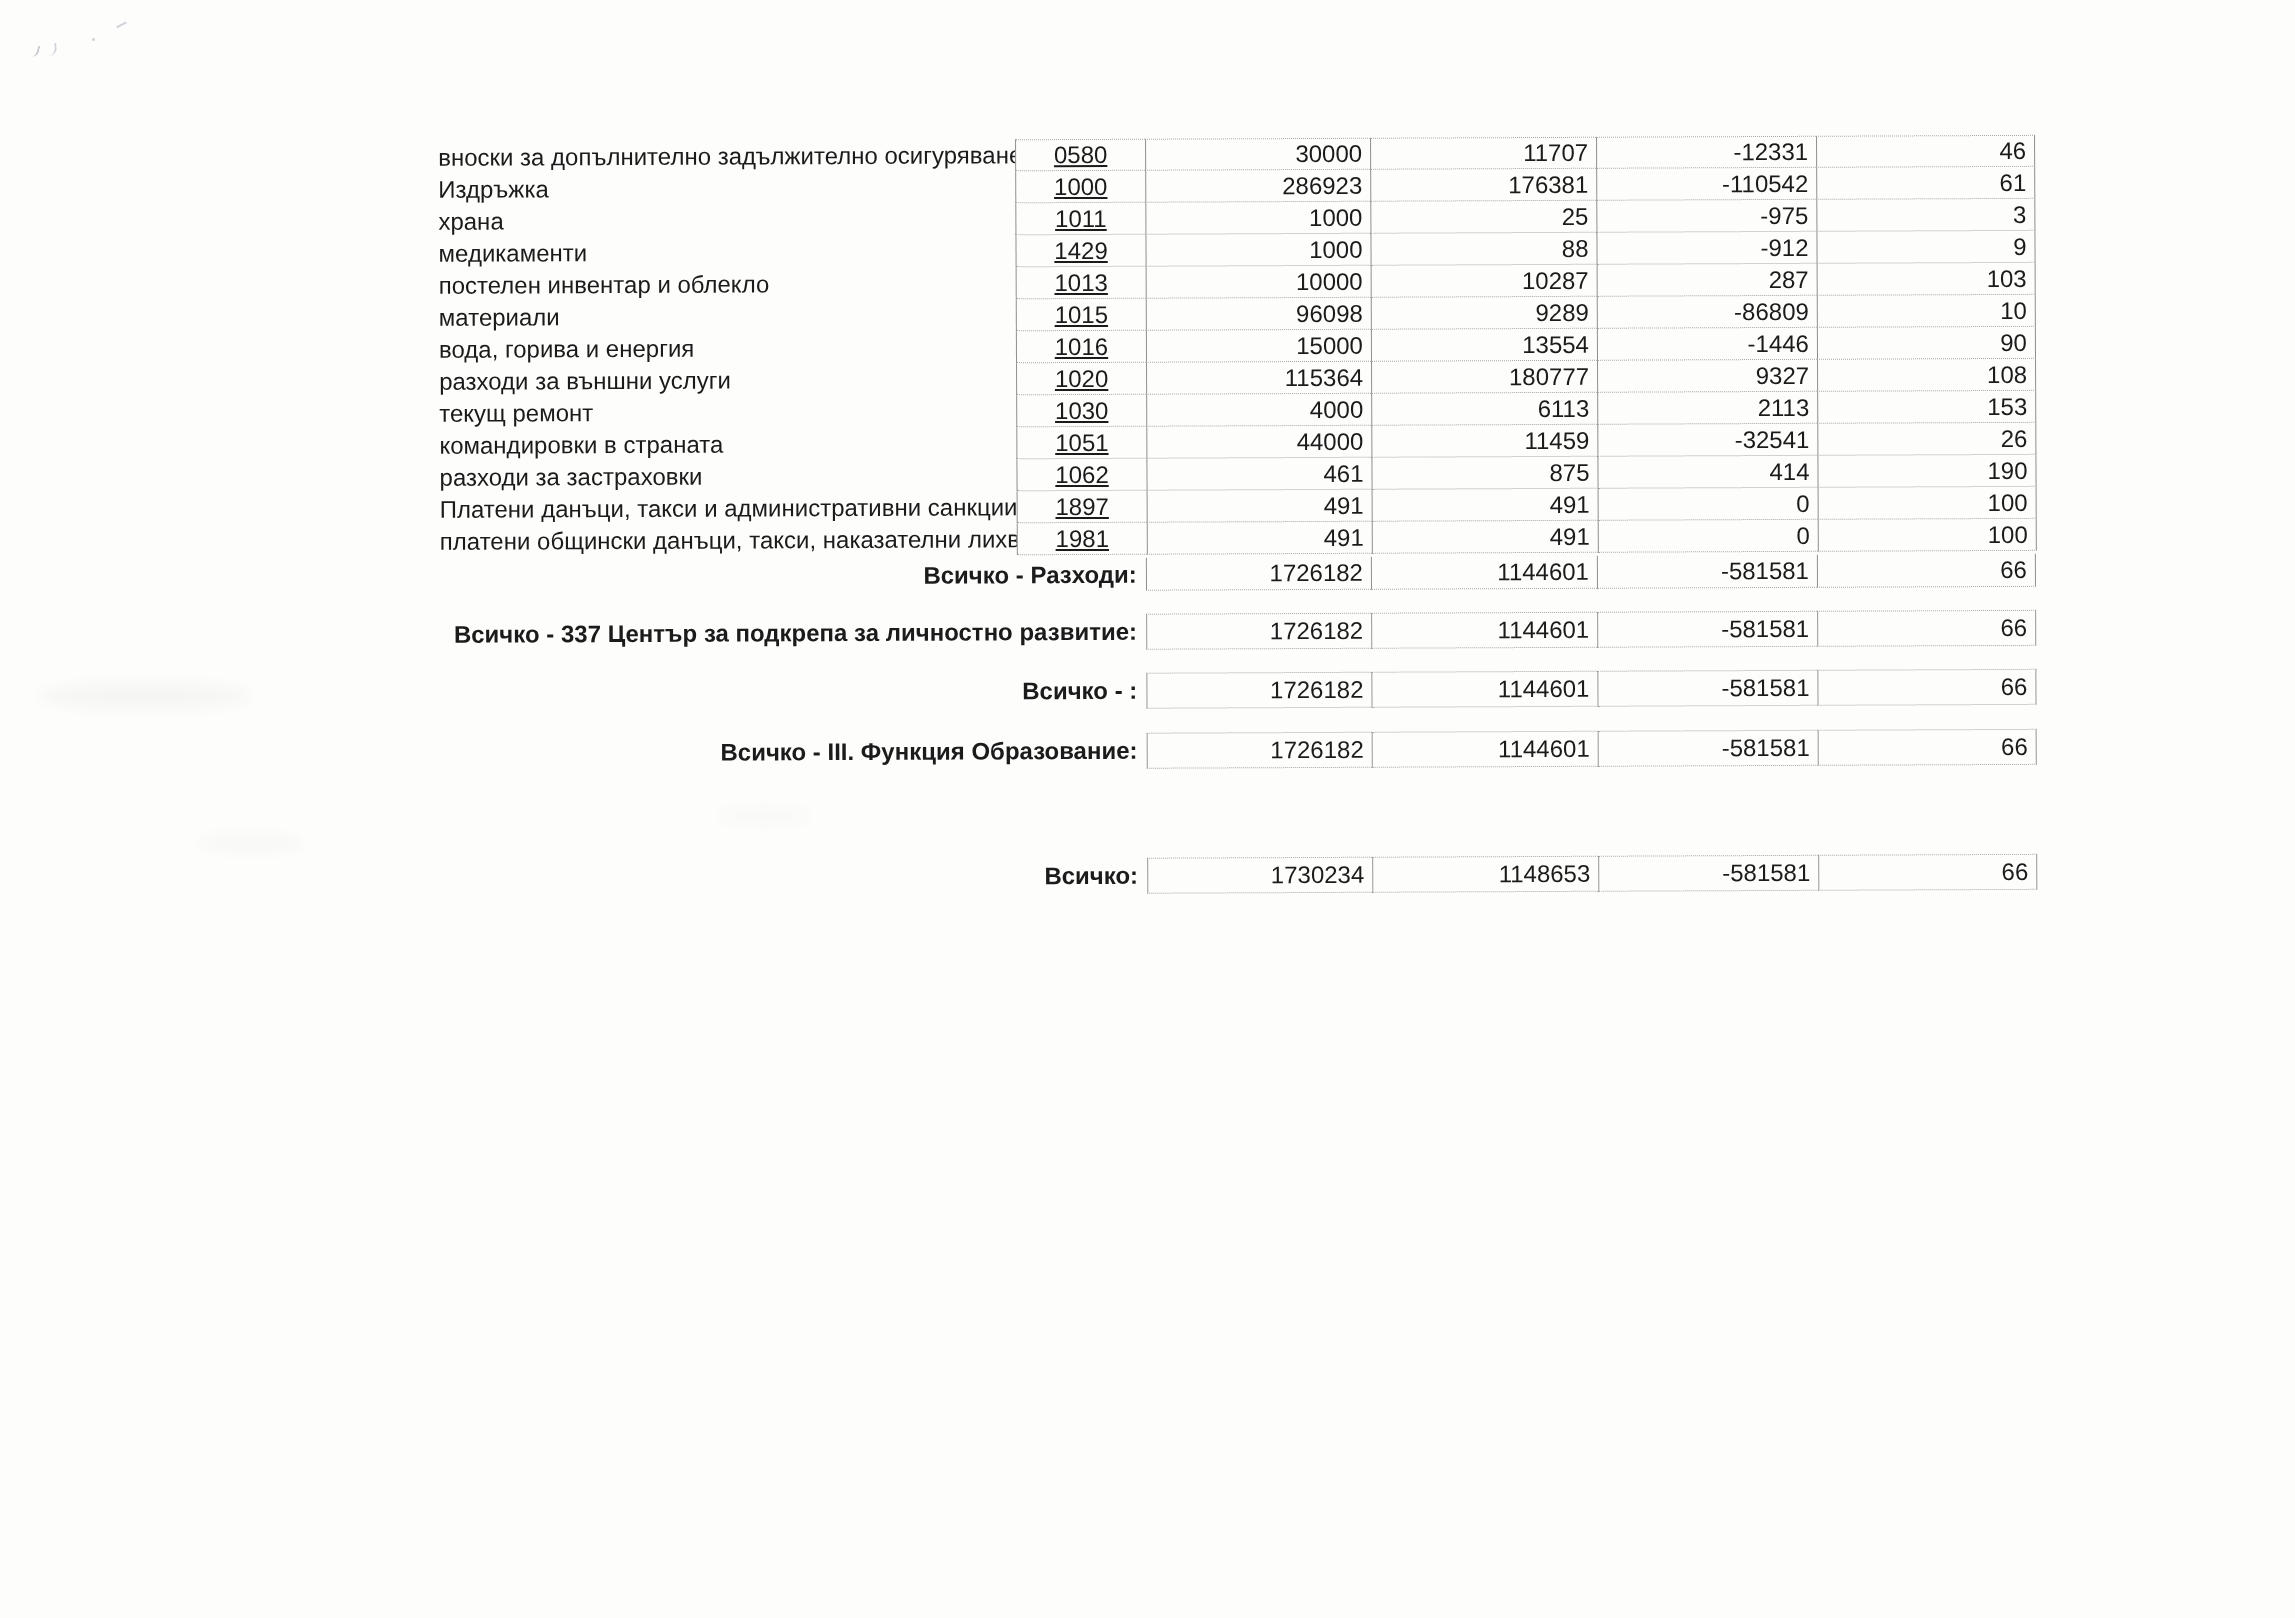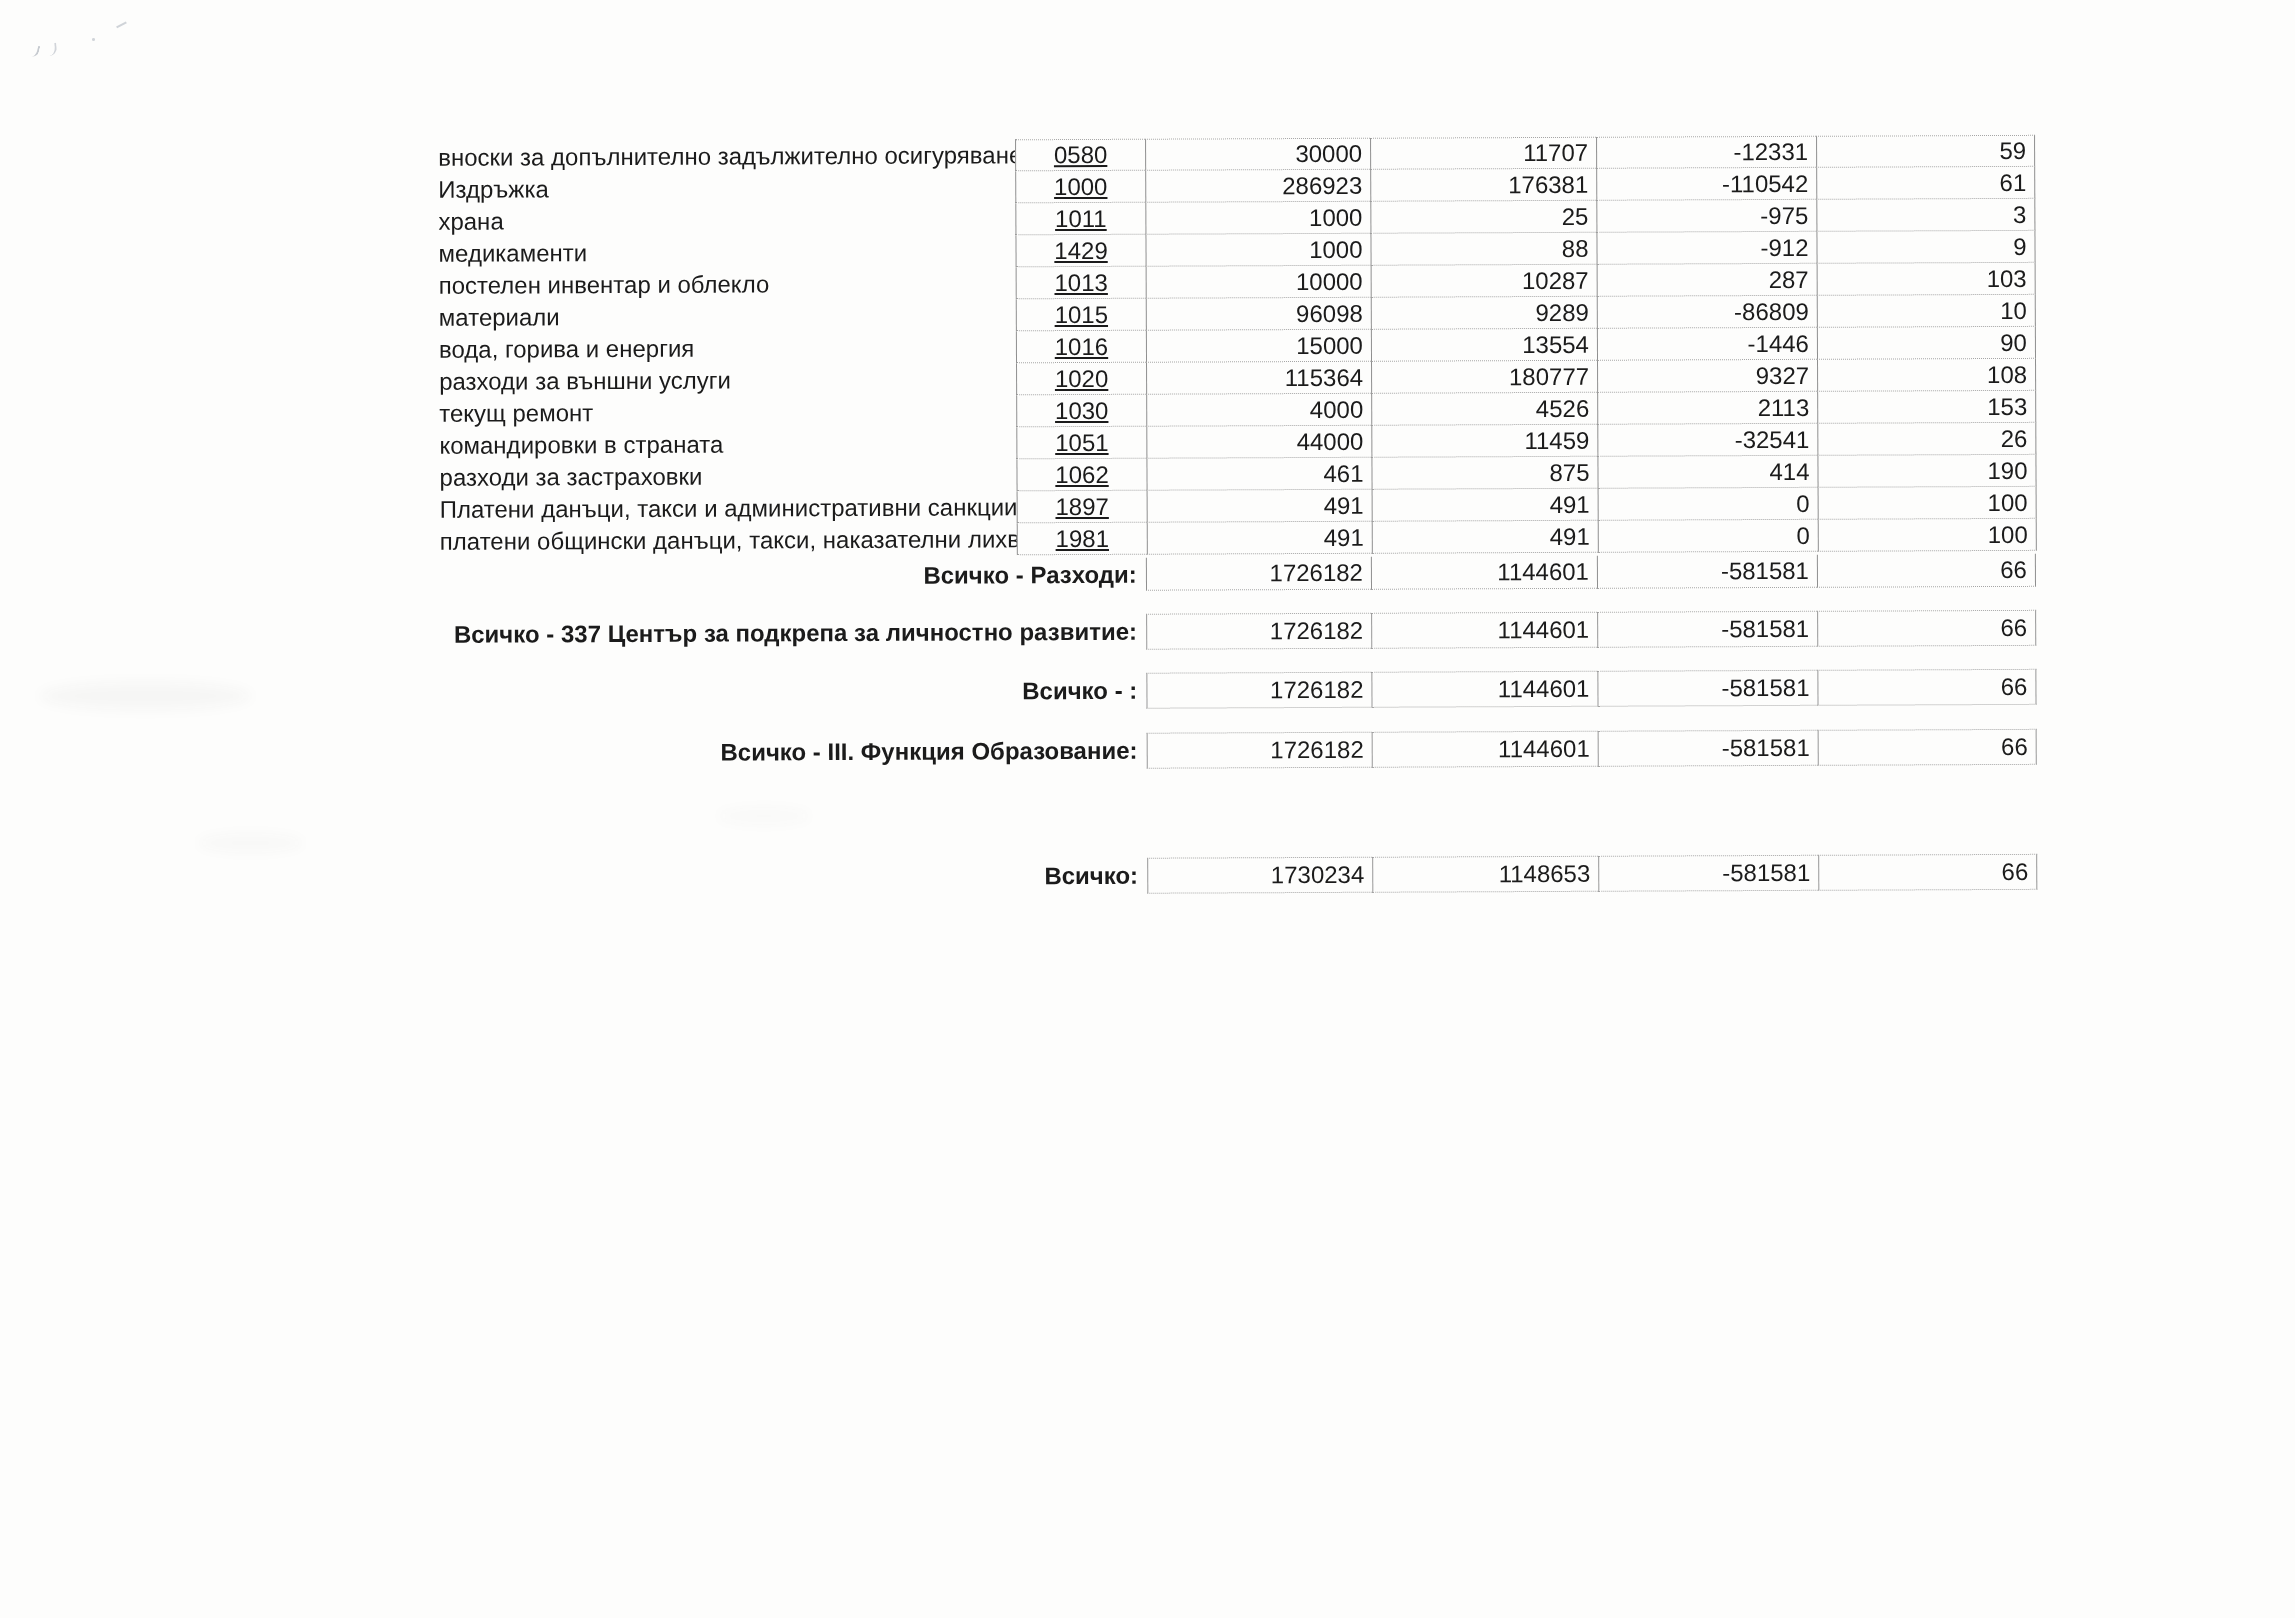--- a/index.html
+++ b/index.html
@@ -67,21 +67,21 @@
 <div class="page">
   <div class="skew">
 
     <div class="main-table">
         <div class="t-row first">
           <div class="cell label">вноски за допълнително задължително осигуряване от</div>
           <div class="cell code">0580</div>
           <div class="cell num">30000</div>
           <div class="cell num">11707</div>
           <div class="cell num">-12331</div>
-          <div class="cell num last">59</div>
+          <div class="cell num last">46</div>
         </div>
         <div class="t-row">
           <div class="cell label">Издръжка</div>
           <div class="cell code">1000</div>
           <div class="cell num">286923</div>
           <div class="cell num">176381</div>
           <div class="cell num">-110542</div>
           <div class="cell num last">61</div>
         </div>
         <div class="t-row">
@@ -129,21 +129,21 @@
           <div class="cell code">1020</div>
           <div class="cell num">115364</div>
           <div class="cell num">180777</div>
           <div class="cell num">9327</div>
           <div class="cell num last">108</div>
         </div>
         <div class="t-row">
           <div class="cell label">текущ ремонт</div>
           <div class="cell code">1030</div>
           <div class="cell num">4000</div>
-          <div class="cell num">4526</div>
+          <div class="cell num">6113</div>
           <div class="cell num">2113</div>
           <div class="cell num last">153</div>
         </div>
         <div class="t-row">
           <div class="cell label">командировки в страната</div>
           <div class="cell code">1051</div>
           <div class="cell num">44000</div>
           <div class="cell num">11459</div>
           <div class="cell num">-32541</div>
           <div class="cell num last">26</div>

